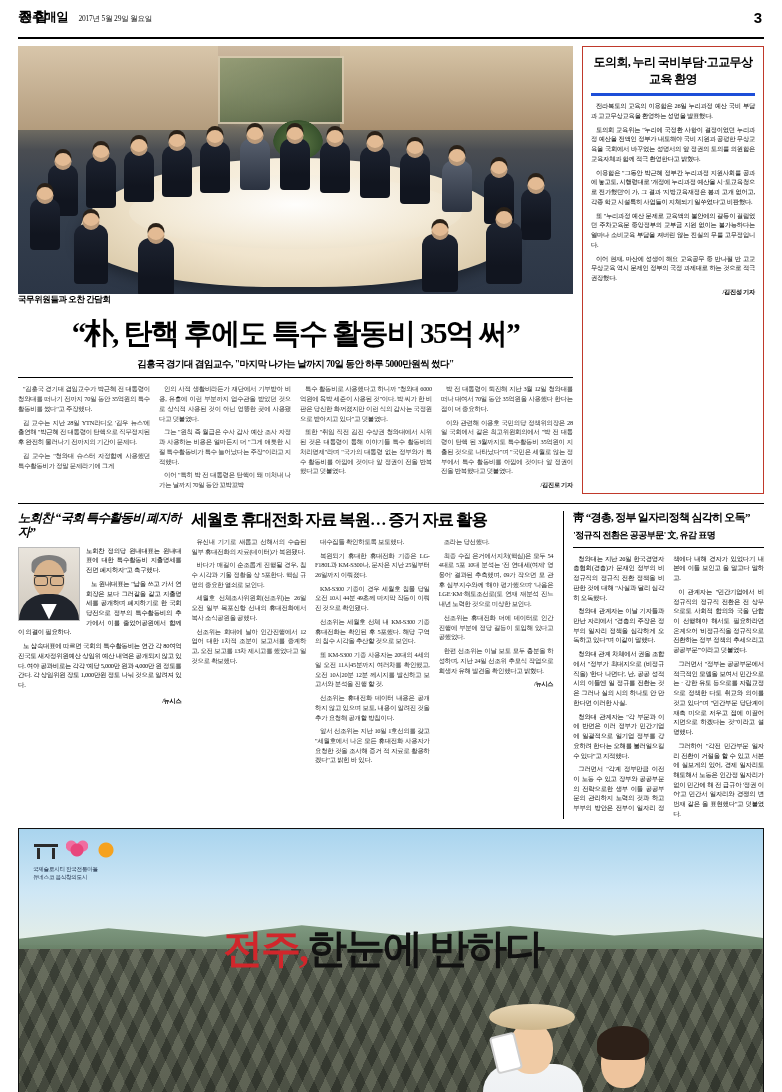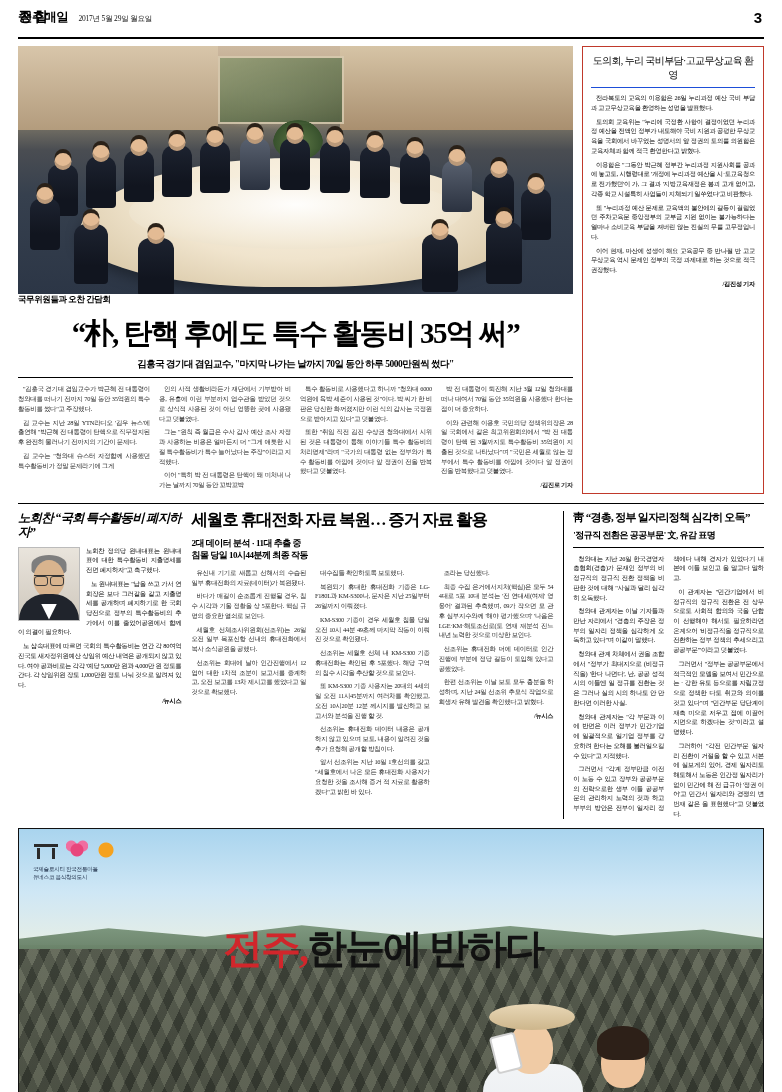--- a/index.html
+++ b/index.html
@@ -212,25 +212,25 @@
   .col p.indent { text-indent: 5px; }
   .byline {
     text-align: right;
     font-weight: bold;
     font-size: 6.2px;
   }
 
   
   .rail-title {
     text-align: center;
-    font-size: 10px;
-    font-weight: normal;
+    font-size: 12px;
+    font-weight: bold;
     letter-spacing: -0.6px;
     padding-bottom: 5px;
-    border-bottom: 1px solid #1d4ed8;
+    border-bottom: 3px solid #1d4ed8;
     margin-bottom: 5px;
   }
   .rail-body {
     font-size: 6.3px;
     line-height: 1.55;
     text-align: justify;
     letter-spacing: -0.25px;
   }
   .rail-body p { margin: 0 0 4px 0; text-indent: 5px; }
   .rail-byline { text-align: right; font-weight: bold; font-size: 6.2px; }
@@ -631,22 +631,20 @@
         </div>
         <p style="margin:0 0 4px 0;">노회찬 정의당 원내대표는 원내대표에 대한 특수활동비 지출명세를 전면 폐지하자"고 촉구했다.</p>
         <p style="margin:0 0 4px 0; text-indent:5px;">노 원내대표는 "남을 쓰고 가서 연회장은 보다 그러같을 같고 지출명세를 공개하며 폐지하기로 한 국회 당전으로 정부의 특수활동비의 추가에서 이를 줄었어공원에서 함께 이 의결이 필요하다.</p>
         <p style="margin:0 0 4px 0; text-indent:5px;">노 삼속대표에 따르면 국회의 특수활동비는 연간 각 80여억 진국도 새자정위원예산 상임위 예산 내역은 공개되지 않고 있다. 여야 공과비로는 각각 '예당 5,000만 원과 4,000만 원 정도를 간다. 각 상임위원 장도 1,000만원 정도 나눠 것으로 알려져 있다.</p>
         <p class="byline">/뉴시스</p>
       </div>
     </div>
 
     <div class="lower-mid">
       <div class="mid-headline">세월호 휴대전화 자료 복원… 증거 자료 활용</div>
-      <div class="mid-sub" style="white-space:pre-line;">2대 데이터 분석 · 11대 추출 중
-침몰 당일 10시44분께 최종 작동</div>
       <div style="display:flex; gap:9px;">
         <div class="col" style="flex:1 1 0;">
           <p class="indent">유신내 기기로 새롭고 선해서의 수습된 일부 휴대전화의 자료(데이터)가 복원됐다.</p>
           <p class="indent">바다가 매길이 순조롭게 진행될 경우, 침수 시각과 기울 정황을 상 5포한다. 핵심 규명의 중요한 열쇠로 보인다.</p>
           <p class="indent">세월호 선체조사위원회(선조위)는 26일 오전 일부 목포신항 선내의 휴대전화에서 복사 소식공원을 공했다.</p>
           <p class="indent">선조위는 회대에 날아 인간진행에서 12 업어 대한 1차적 조분이 보고서를 중계하고, 오전 보고를 13차 제시고를 했었다고 일 것으로 확보했다.</p>
         </div>
         <div class="col" style="flex:1 1 0;">
           <p class="indent">대수집들 확인하도록 보도했다.</p>
           <p class="indent">복원되기 휴대한 휴대전화 기종은 LG-F180L과 KM-S300나, 문자은 지난 25일부터 26일까지 이뤄졌다.</p>

